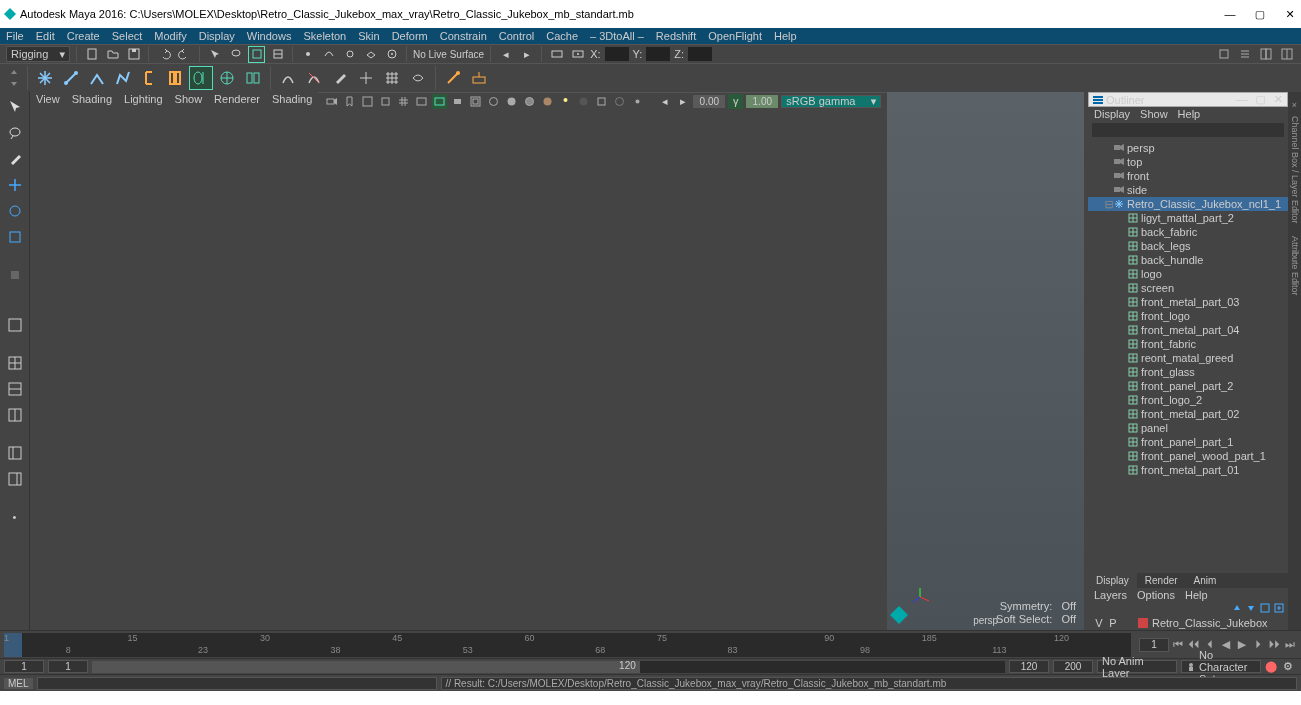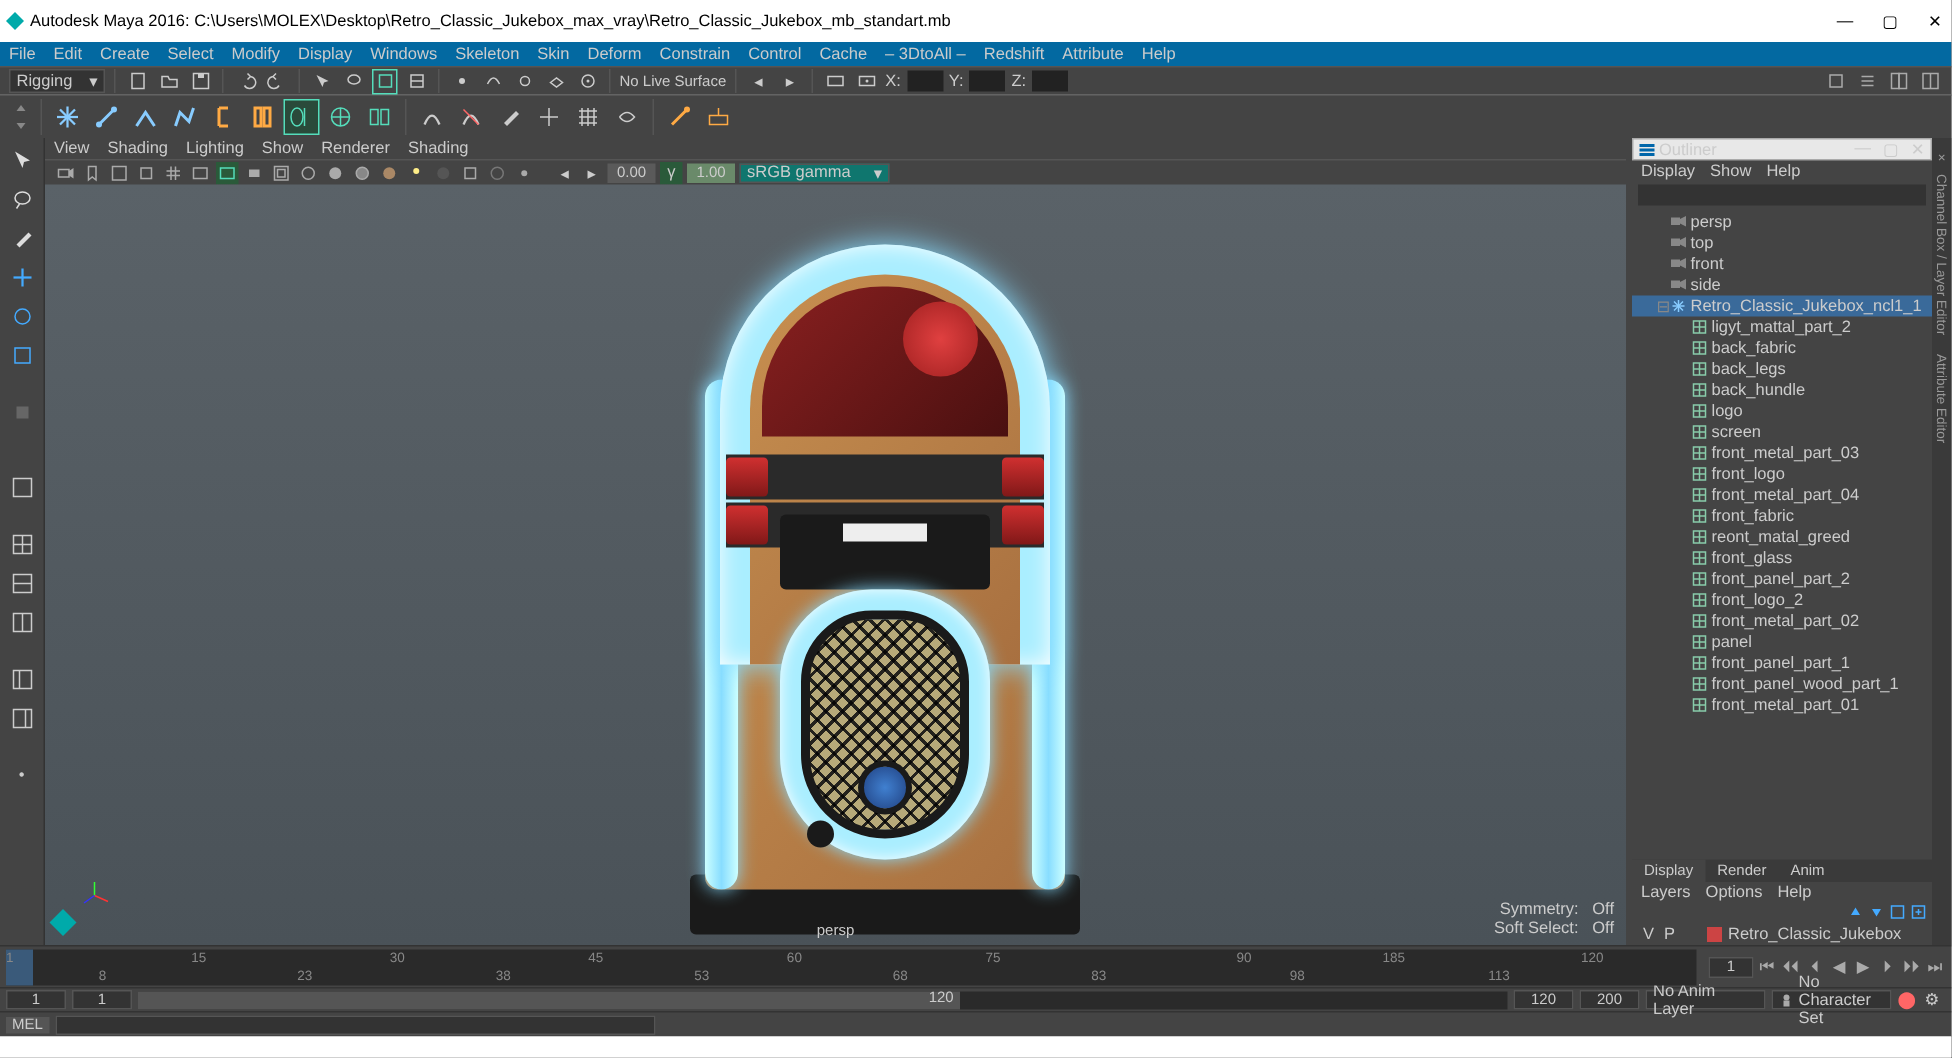--- a/index.html
+++ b/index.html
@@ -1,37 +1,37 @@
 <!DOCTYPE html>
 <html><head>
 <meta charset="utf-8">
 <style>
 * { box-sizing: border-box; margin: 0; padding: 0; font-family: "Segoe UI", Tahoma, sans-serif; font-size: 11px; color: #ccc; }
 body { background: #fff; width: 1301px; height: 705px; overflow: hidden; }
 .titlebar { height: 28px; background: #fff; display: flex; align-items: center; padding: 0 4px; }
 .titlebar span { color: #000; font-size: 11px; }
 .titlebar .win-btns { margin-left: auto; display: flex; gap: 16px; }
 .titlebar .win-btns div { width: 14px; height: 14px; display: flex; align-items: center; justify-content: center; color: #000; cursor: pointer; }
-.menubar { height: 16px; background: #0369a1; display: flex; align-items: center; padding: 0 6px; gap: 12px; }
+.menubar { height: 16px; background: #0c4a6e; display: flex; align-items: center; padding: 0 6px; gap: 12px; }
 .menubar span { color: #ccc; font-size: 11px; cursor: pointer; }
 .mode-bar { height: 19px; background: #444; display: flex; align-items: center; padding: 0 6px; gap: 4px; border-top: 1px solid #555; }
 .mode-select { background: #333; border: 1px solid #555; width: 64px; height: 16px; display: flex; align-items: center; padding: 0 4px; font-size: 11px; }
 .mode-bar .sep { width: 1px; height: 16px; background: #555; margin: 0 2px; }
 .mode-bar .ibtn { width: 17px; height: 17px; display: flex; align-items: center; justify-content: center; cursor: pointer; }
 .mode-bar .coord-lbl { font-size: 11px; }
 .mode-bar .coord-in { width: 24px; height: 14px; background: #222; border: none; }
 .shelf-bar { height: 29px; background: #444; display: flex; align-items: center; padding: 0 6px; gap: 2px; border-top: 1px solid #555; }
 .shelf-bar .sbtn { width: 24px; height: 24px; display: flex; align-items: center; justify-content: center; cursor: pointer; border: 1px solid transparent; }
 .shelf-bar .sbtn.active { border: 1px solid #5db; background: #2a4a3a; }
 .shelf-bar .sep { width: 1px; height: 24px; background: #555; margin: 0 3px; }
 .main-row { display: flex; height: 538px; background: #444; }
 .toolbox { width: 30px; background: #444; display: flex; flex-direction: column; align-items: center; padding: 4px 0; gap: 4px; border-right: 1px solid #333; }
 .toolbox .tbtn { width: 22px; height: 22px; display: flex; align-items: center; justify-content: center; cursor: pointer; }
 .toolbox .tsep { height: 8px; }
-.viewport-wrap { flex: 1; display: flex; flex-direction: column; }
+.viewport-wrap { flex: 1; display: flex; flex-direction: row; }
 .vp-menubar { height: 14px; background: #444; display: flex; align-items: center; padding: 0 6px; gap: 12px; }
 .vp-menubar span { font-size: 11px; cursor: pointer; }
 .vp-toolbar { height: 17px; background: #444; display: flex; align-items: center; padding: 0 6px; gap: 3px; border-top: 1px solid #555; }
 .vp-toolbar .vbtn { width: 15px; height: 15px; display: flex; align-items: center; justify-content: center; cursor: pointer; }
 .vp-toolbar .num-in { width: 32px; height: 13px; background: #5a5a5a; border: none; font-size: 10px; text-align: center; }
 .vp-toolbar .num-in.hl { background: #6a8a6a; }
 .vp-toolbar .gamma-sel { background: #0f766e; border: 1px solid #555; width: 100px; height: 13px; display: flex; align-items: center; padding: 0 4px; font-size: 10px; }
 .viewport { flex: 1; background: linear-gradient(#5a6268 0%, #4a5258 100%); position: relative; overflow: hidden; }
 .viewport .camera-name { position: absolute; bottom: 4px; left: 50%; transform: translateX(-50%); font-size: 10px; color: #ccc; }
 .viewport .sym-info { position: absolute; bottom: 4px; right: 8px; font-size: 10px; text-align: right; line-height: 13px; }
@@ -124,21 +124,21 @@
     <span>Display</span>
     <span>Windows</span>
     <span>Skeleton</span>
     <span>Skin</span>
     <span>Deform</span>
     <span>Constrain</span>
     <span>Control</span>
     <span>Cache</span>
     <span>– 3DtoAll –</span>
     <span>Redshift</span>
-    <span>Attribute</span>
+    <span>OpenFlight</span>
     <span>Help</span>
   </div>
 
 <div class="mode-bar">
   <div class="mode-select">
       <span>Rigging</span>
       <span style="margin-left:auto">▾</span>
     </div>
   <div class="sep"></div>
   <div class="ibtn">
@@ -1036,15 +1036,16 @@
       </svg>
       <span>No Character Set</span>
     </div>
   <div class="pbtn" style="width:14px;height:14px;color:#f66">⬤</div>
   <div class="pbtn" style="width:14px;height:14px">⚙</div>
 </div>
 
 <div class="cmd-bar">
   <span class="mel-lbl">MEL</span>
   <input class="cmd-in" style="">
+  <div class="result">// Result: C:/Users/MOLEX/Desktop/Retro_Classic_Jukebox_max_vray/Retro_Classic_Jukebox_mb_standart.mb</div>
 </div>
 
 <div class="ws-white"></div>
 
 </body></html>

